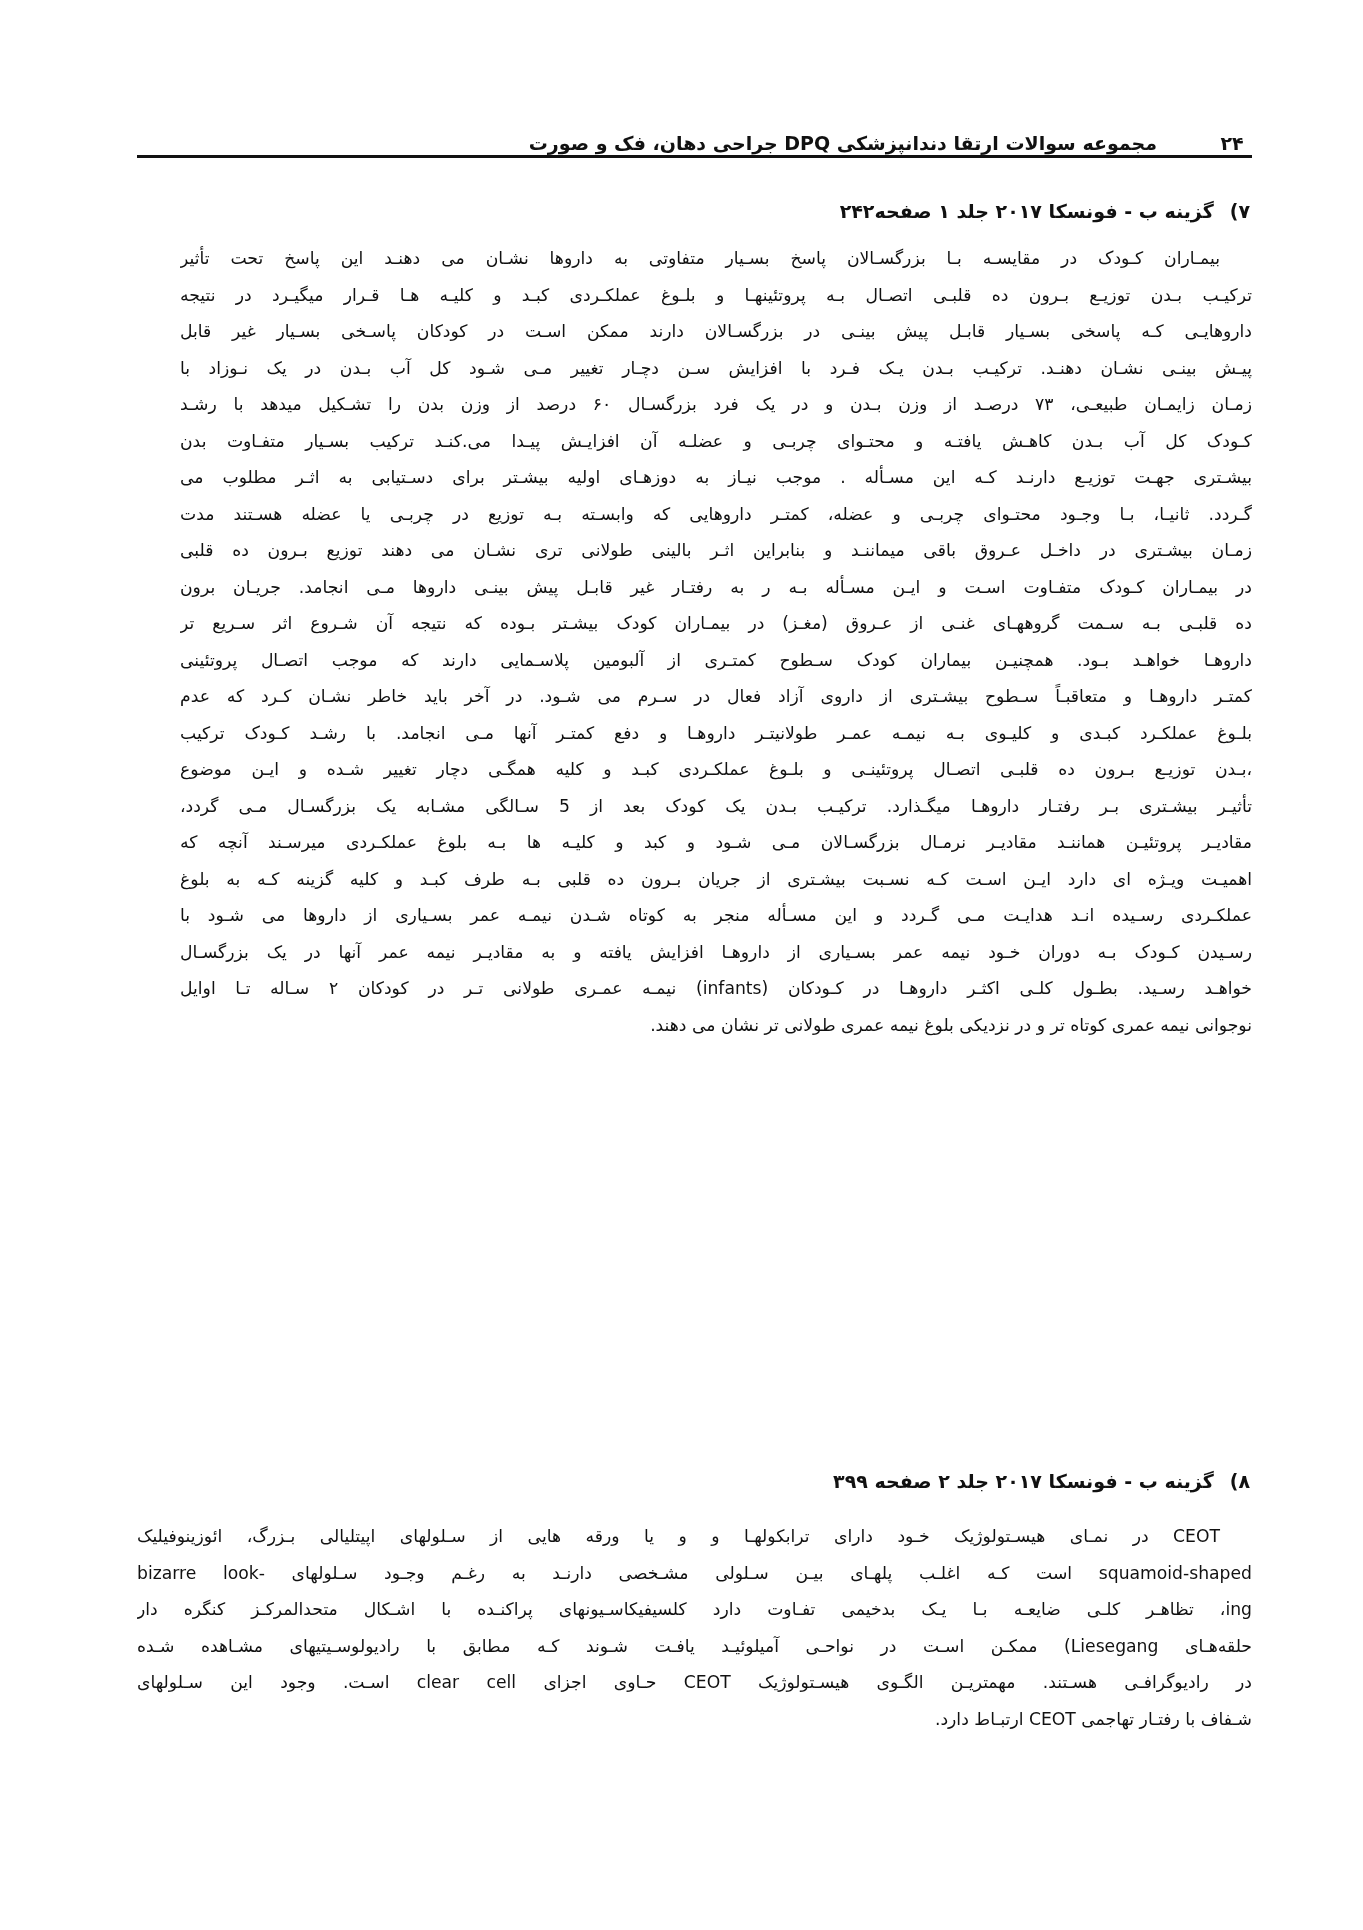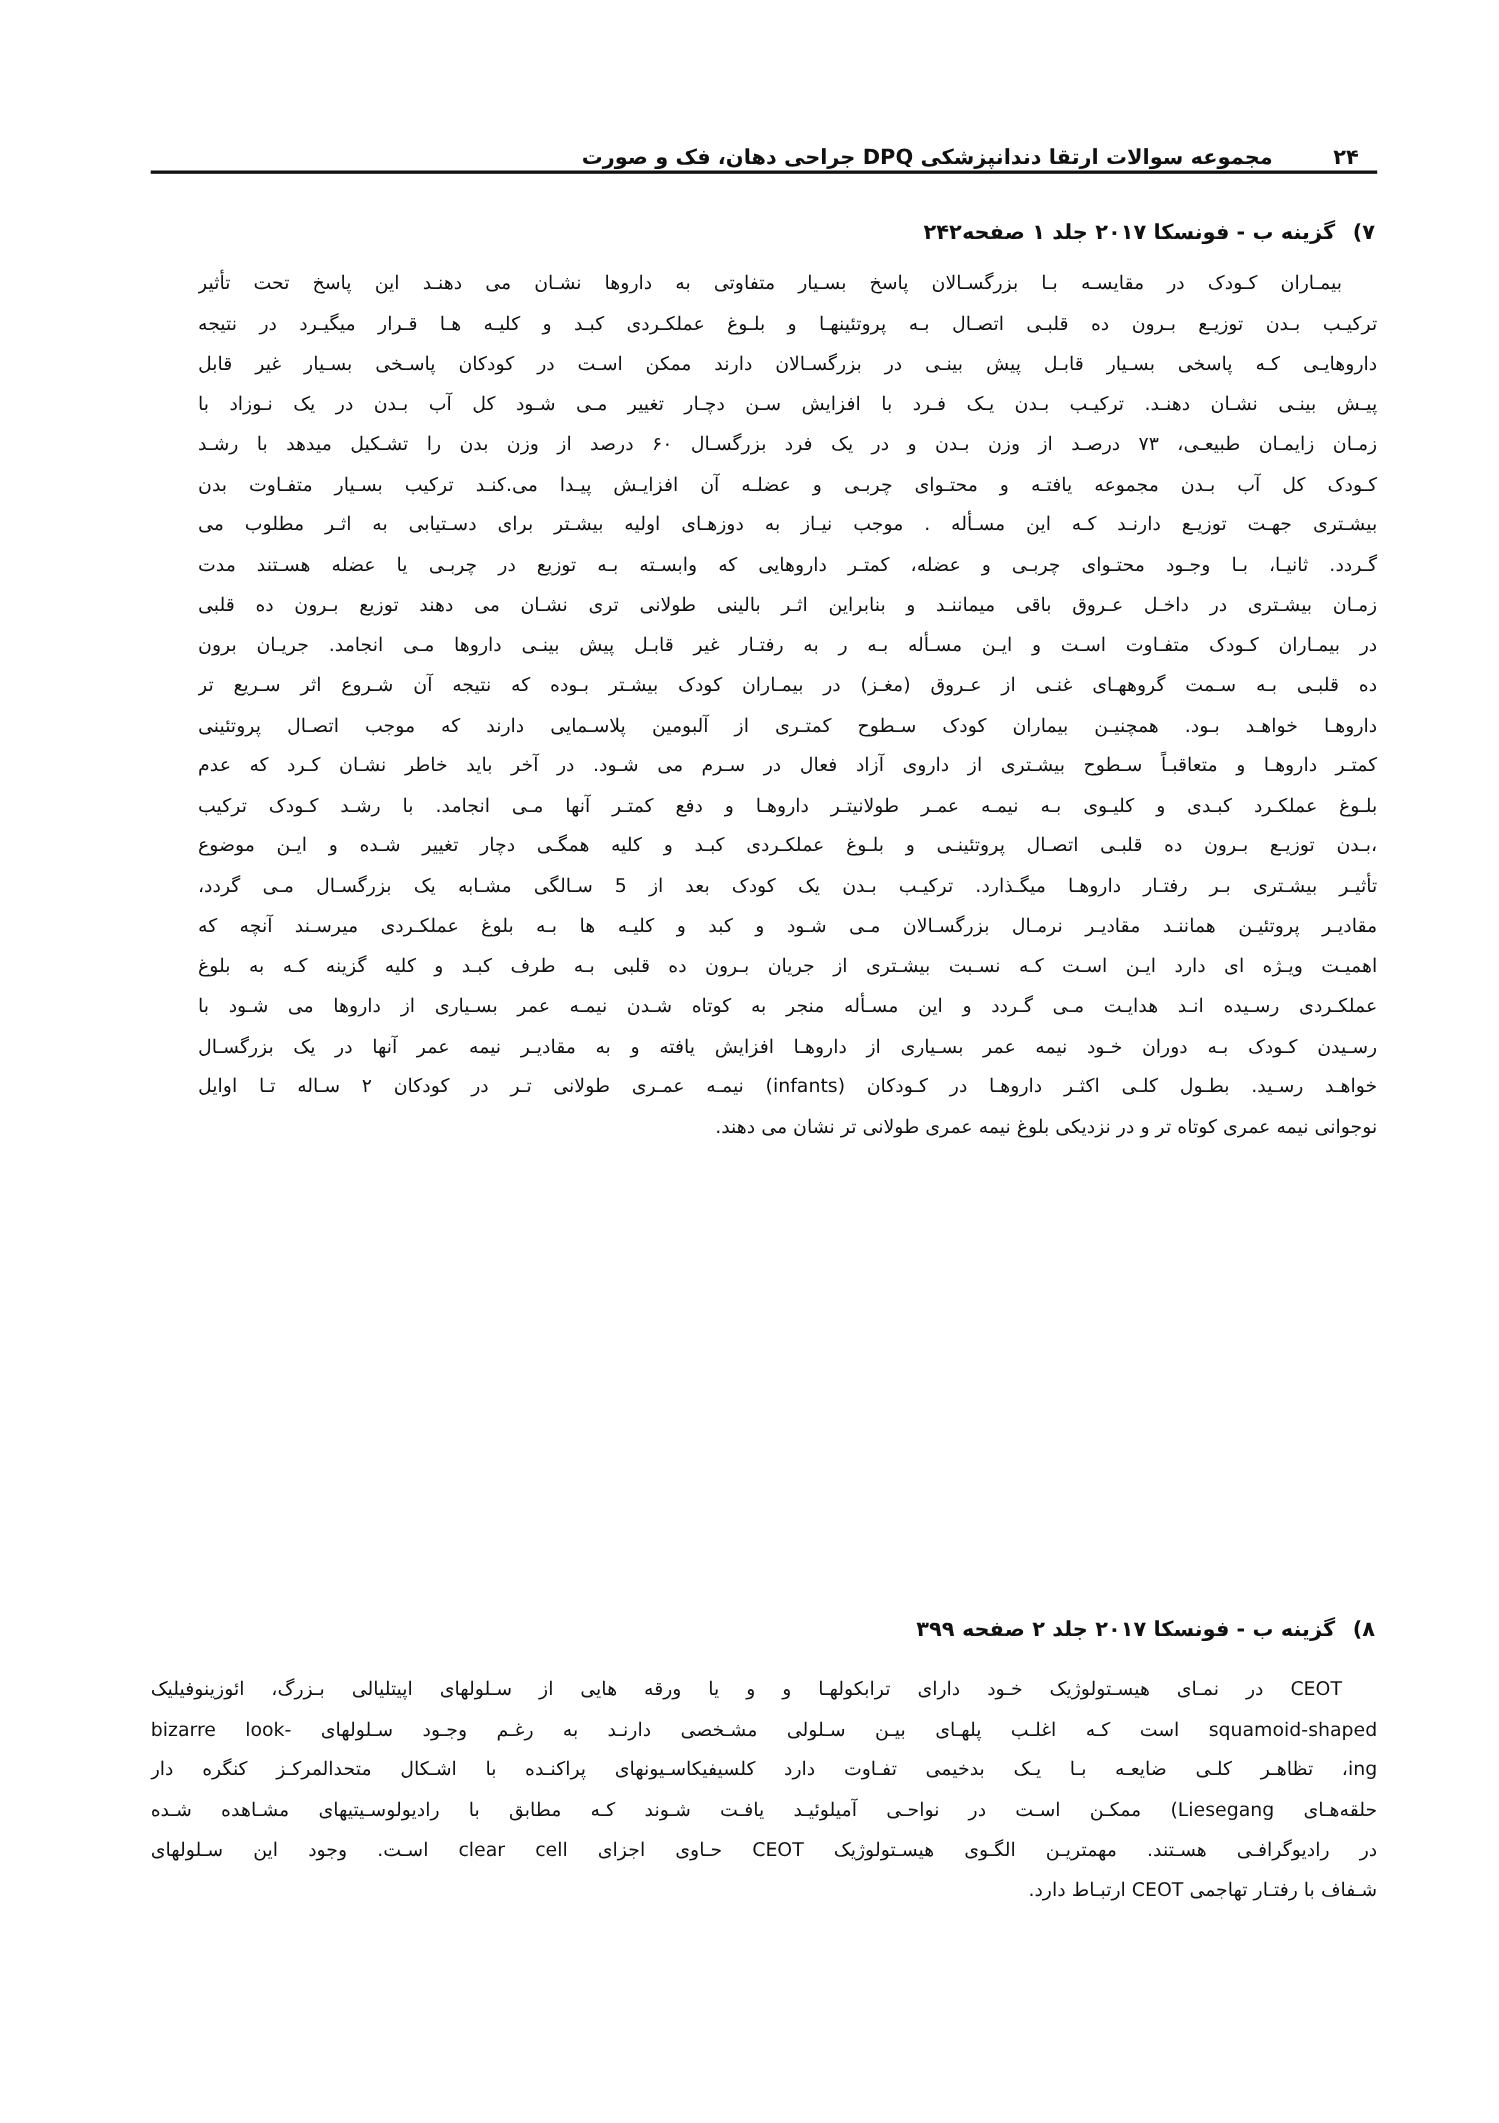--- a/index.html
+++ b/index.html
@@ -31,21 +31,21 @@
       flex-direction: row;
       align-items: flex-end;
       justify-content: flex-start;
       direction: rtl;
       font-weight: bold;
       font-size: 19px;
       line-height: 30px;
     }
     .running-header .page-number {
       width: 40px;
-      text-align: left;
+      text-align: center;
       margin-left: 55px;
     }
     .running-header .book-title {
       white-space: nowrap;
     }
     .header-rule {
       position: absolute;
       left: 137px;
       top: 155px;
       width: 1115px;
@@ -115,21 +115,21 @@
     <div class="answer-heading">
       <span class="q-num">۷)</span>
       <span class="q-ref">گزینه ب - فونسکا ۲۰۱۷ جلد ۱ صفحه۲۴۲</span>
     </div>
     <div class="body-text">
       <span class="body-line indent">بیمـاران کـودک در مقایسـه بـا بزرگسـالان پاسخ بسـیار متفاوتی به داروها نشـان می دهنـد این پاسخ تحت تأثیر</span>
       <span class="body-line">ترکیـب بـدن توزیـع بـرون ده قلبـی اتصـال بـه پروتئینهـا و بلـوغ عملکـردی کبـد و کلیـه هـا قـرار میگیـرد در نتیجه</span>
       <span class="body-line">داروهایـی کـه پاسخی بسـیار قابـل پیش بینـی در بزرگسـالان دارند ممکن اسـت در کودکان پاسـخی بسـیار غیر قابل</span>
       <span class="body-line">پیـش بینـی نشـان دهنـد. ترکیـب بـدن یـک فـرد با افزایش سـن دچـار تغییر مـی شـود کل آب بـدن در یک نـوزاد با</span>
       <span class="body-line">زمـان زایمـان طبیعـی، ۷۳ درصـد از وزن بـدن و در یک فرد بزرگسـال ۶۰ درصد از وزن بدن را تشـکیل میدهد با رشـد</span>
-      <span class="body-line">کـودک کل آب بـدن مجموعه یافتـه و محتـوای چربـی و عضلـه آن افزایـش پیـدا می.کنـد ترکیب بسـیار متفـاوت بدن</span>
+      <span class="body-line">کـودک کل آب بـدن کاهـش یافتـه و محتـوای چربـی و عضلـه آن افزایـش پیـدا می.کنـد ترکیب بسـیار متفـاوت بدن</span>
       <span class="body-line">بیشـتری جهـت توزیـع دارنـد کـه این مسـأله . موجب نیـاز به دوزهـای اولیه بیشـتر برای دسـتیابی به اثـر مطلوب می</span>
       <span class="body-line">گـردد. ثانیـا، بـا وجـود محتـوای چربـی و عضله، کمتـر داروهایی که وابسـته بـه توزیع در چربـی یا عضله هسـتند مدت</span>
       <span class="body-line">زمـان بیشـتری در داخـل عـروق باقی میماننـد و بنابراین اثـر بالینی طولانی تری نشـان می دهند توزیع بـرون ده قلبی</span>
       <span class="body-line">در بیمـاران کـودک متفـاوت اسـت و ایـن مسـأله بـه ر به رفتـار غیر قابـل پیش بینـی داروها مـی انجامد. جریـان برون</span>
       <span class="body-line">ده قلبـی بـه سـمت گروههـای غنـی از عـروق (مغـز) در بیمـاران کودک بیشـتر بـوده که نتیجه آن شـروع اثر سـریع تر</span>
       <span class="body-line">داروهـا خواهـد بـود. همچنیـن بیماران کودک سـطوح کمتـری از آلبومین پلاسـمایی دارند که موجب اتصـال پروتئینی</span>
       <span class="body-line">کمتـر داروهـا و متعاقبـاً سـطوح بیشـتری از داروی آزاد فعال در سـرم می شـود. در آخر باید خاطر نشـان کـرد که عدم</span>
       <span class="body-line">بلـوغ عملکـرد کبـدی و کلیـوی بـه نیمـه عمـر طولانیتـر داروهـا و دفع کمتـر آنها مـی انجامد. با رشـد کـودک ترکیب</span>
       <span class="body-line">،بـدن توزیـع بـرون ده قلبـی اتصـال پروتئینـی و بلـوغ عملکـردی کبـد و کلیه همگـی دچار تغییر شـده و ایـن موضوع</span>
       <span class="body-line">تأثیـر بیشـتری بـر رفتـار داروهـا میگـذارد. ترکیـب بـدن یک کودک بعد از 5 سـالگی مشـابه یک بزرگسـال مـی گردد،</span>

